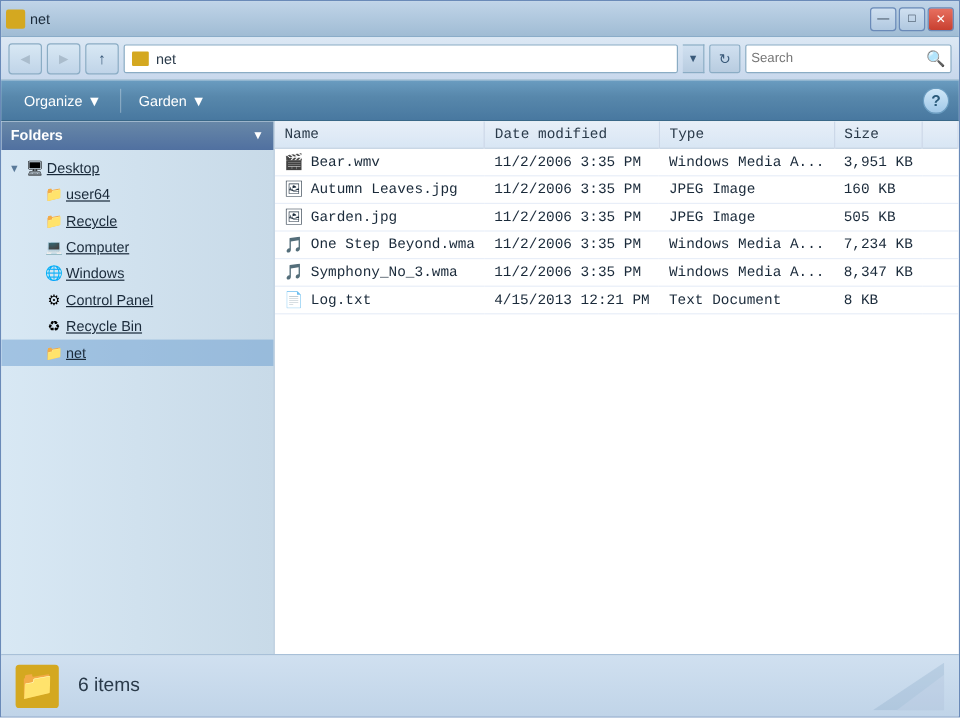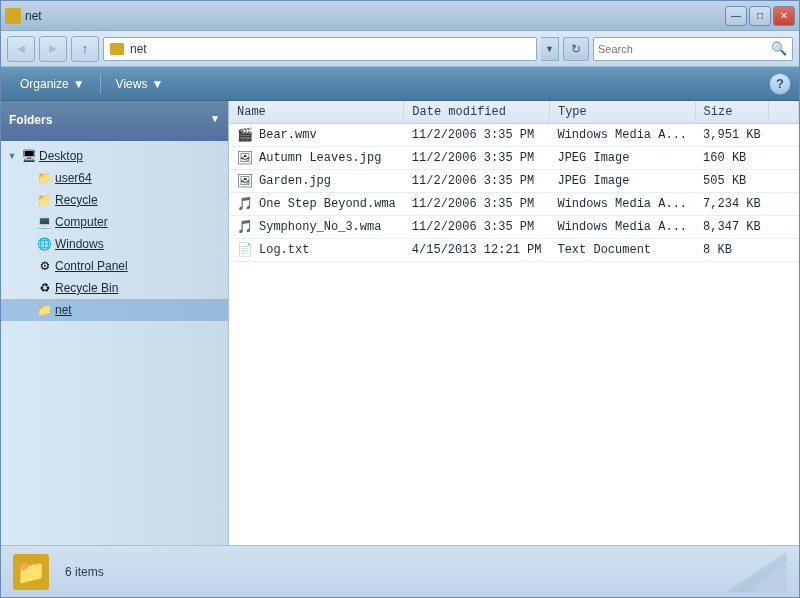--- a/index.html
+++ b/index.html
@@ -134,21 +134,21 @@
       border-radius: 2px;
       background: linear-gradient(to bottom, #d0e0f0, #b8cce0);
       display: flex;
       align-items: center;
       justify-content: center;
       cursor: pointer;
       font-size: 12px;
       color: #3a5a7a;
     }
     .search-box {
-      width: 200px;
+      width: 172px;
       height: 24px;
       border: 1px solid #8aacc4;
       border-radius: 2px;
       background: white;
       display: flex;
       align-items: center;
       padding: 0 4px;
       justify-content: center;
     }
     .search-input {
@@ -221,25 +221,25 @@
     .sidebar {
       width: 228px;
       background: linear-gradient(to right, #d8e8f4, #c8dae8);
       border-right: 1px solid #a8c0d4;
       display: flex;
       flex-direction: column;
       overflow-y: auto;
       flex-shrink: 0;
     }
     .sidebar-header {
-      height: 40px;
+      height: 24px;
       background: linear-gradient(to bottom, #6888a8, #5070a0);
       display: flex;
-      align-items: flex-start;
-      padding: 12px 8px;
+      align-items: center;
+      padding: 0 8px;
       gap: 6px;
     }
     .sidebar-header-label {
       color: white;
       font-size: 12px;
       font-weight: bold;
     }
     .sidebar-header-arrow {
       color: white;
       font-size: 10px;
@@ -350,21 +350,21 @@
       width: 36px;
       height: 36px;
       background: #d4a820;
       border-radius: 3px;
       display: flex;
       align-items: center;
       justify-content: center;
       font-size: 24px;
     }
     .status-text {
-      font-size: 12px;
+      font-size: 16px;
       color: #2a3a4a;
     }
     
     .corner-decoration {
       margin-left: auto;
       width: 80px;
       height: 40px;
       opacity: 0.3;
       position: relative;
       overflow: hidden;
@@ -403,21 +403,21 @@
     </div>
   </div>
 
   <div class="toolbar">
     <button class="toolbar-btn">
       <span>Organize</span>
       <span>▼</span>
     </button>
     <div class="toolbar-divider"></div>
     <button class="toolbar-btn">
-      <span>Views</span>
+      <span>Garden</span>
       <span>▼</span>
     </button>
     <div class="toolbar-spacer"></div>
     <div class="help-btn">?</div>
   </div>
 
   <div class="main-content">
 
     <div class="sidebar">
       <div class="sidebar-header">

